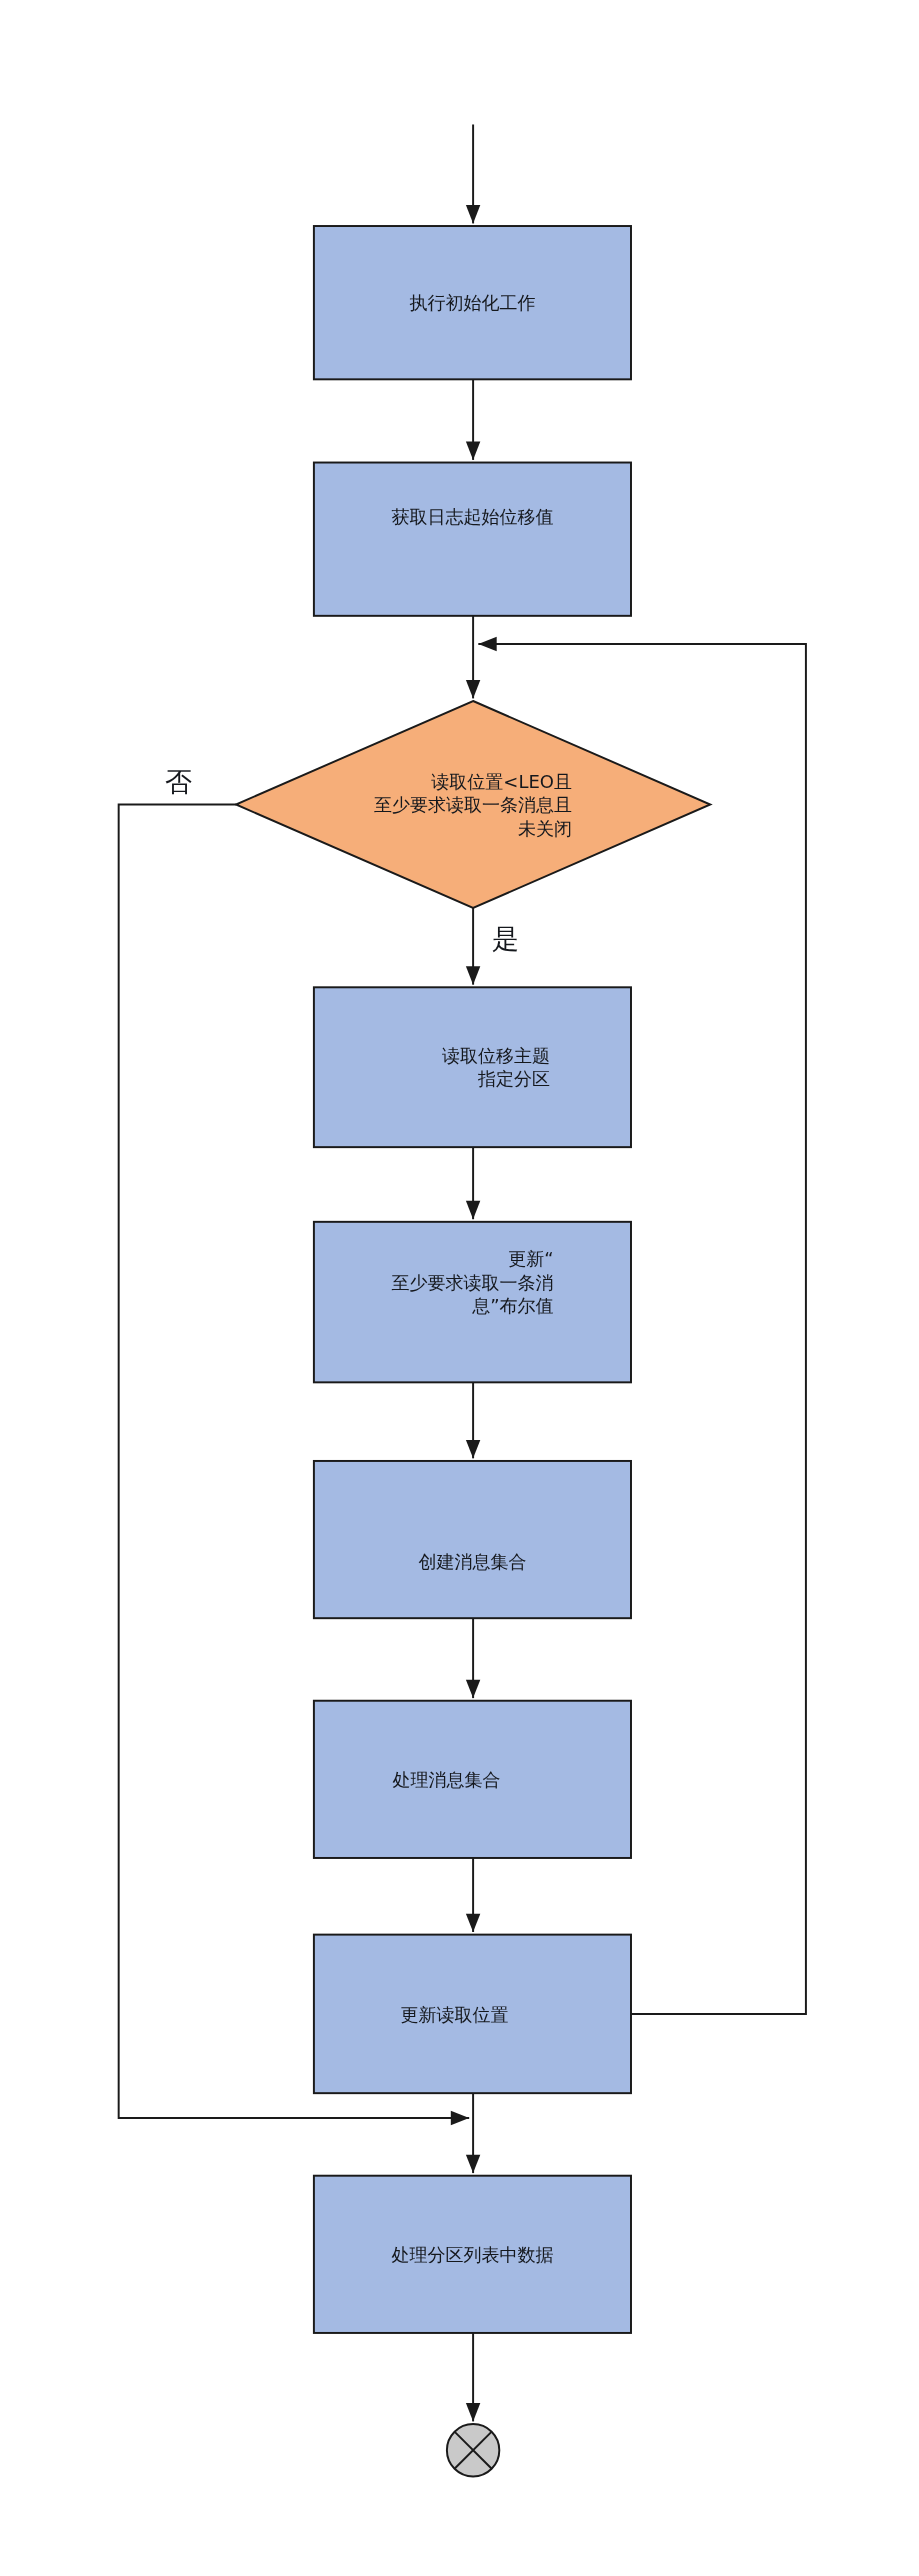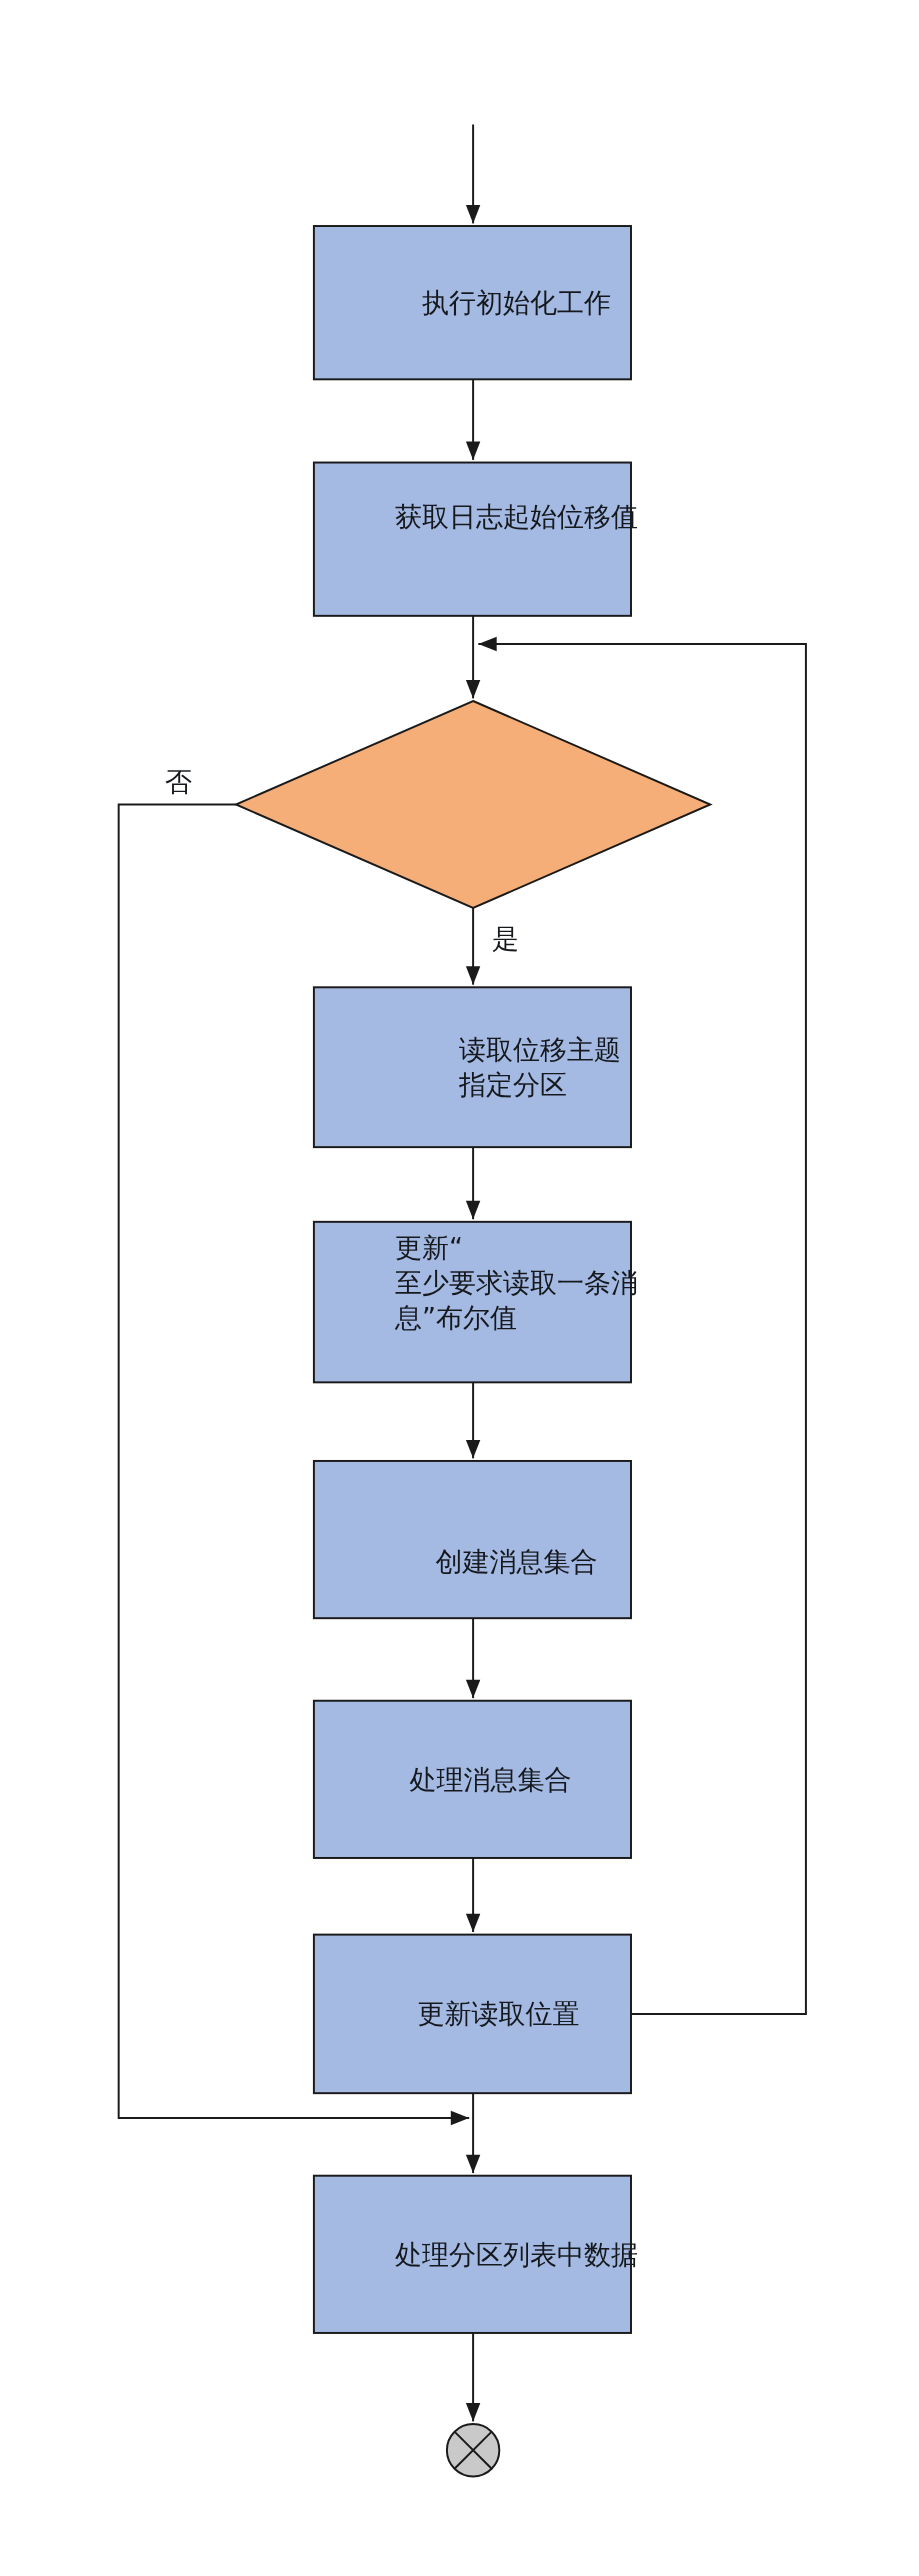--- a/index.html
+++ b/index.html
@@ -10,27 +10,26 @@
     background: #ffffff;
     font-family: "DejaVu Sans", "Liberation Sans", sans-serif;
     overflow: hidden;
   }
   .canvas > svg { position: absolute; left: 0; top: 0; }
   .node-label {
     position: absolute;
     display: flex;
     align-items: center;
     justify-content: center;
-    text-align: left;
-    font-size: 27px;
+    text-align: right;
+    font-size: 18px;
     line-height: 1.3;
     color: #15181d;
     white-space: pre-line;
     pointer-events: none;
-    padding-left: 44px;
   }
   .edge-label {
     position: absolute;
     display: flex;
     align-items: center;
     font-size: 27px;
     color: #15181d;
     white-space: pre;
     pointer-events: none;
   }
@@ -75,33 +74,36 @@
       <circle cx="722" cy="3740" r="40" fill="#c9c9c9"></circle>
       <line x1="694" y1="3712" x2="750" y2="3768"></line>
       <line x1="750" y1="3712" x2="694" y2="3768"></line>
     </g>
   </svg>
 
   <div class="node-label" style="left:314px; top:226px; width:317px; height:153px;">执行初始化工作</div>
 
   <div class="node-label" style="left:314px; top:463px; width:317px; height:107px;">获取日志起始位移值</div>
 
+  <div class="node-label" style="left:270px; top:723px; width:406px; height:164px;">读取位置&lt;LEO且
+至少要求读取一条消息且
+未关闭</div>
 
   <div class="node-label" style="left:314px; top:987px; width:364px; height:160px;">读取位移主题
 指定分区</div>
 
   <div class="node-label" style="left:314px; top:1222px; width:317px; height:121px;">更新“
 至少要求读取一条消
 息”布尔值</div>
 
   <div class="node-label" style="left:314px; top:1461px; width:317px; height:157px;margin-top:22px;">创建消息集合</div>
 
   <div class="node-label" style="left:314px; top:1701px; width:265px; height:157px;">处理消息集合</div>
 
-  <div class="node-label" style="left:314px; top:1935px; width:281px; height:159px;font-family:Liberation Serif, serif;">更新读取位置</div>
+  <div class="node-label" style="left:314px; top:1935px; width:281px; height:159px;">更新读取位置</div>
 
   <div class="node-label" style="left:314px; top:2176px; width:317px; height:157px;">处理分区列表中数据</div>
 
   <div class="edge-label" style="left:492px; top:922px; width:46px; height:34px;">是</div>
 
   <div class="edge-label" style="left:165px; top:765px; width:46px; height:34px;">否</div>
 
 </div>
 
 

